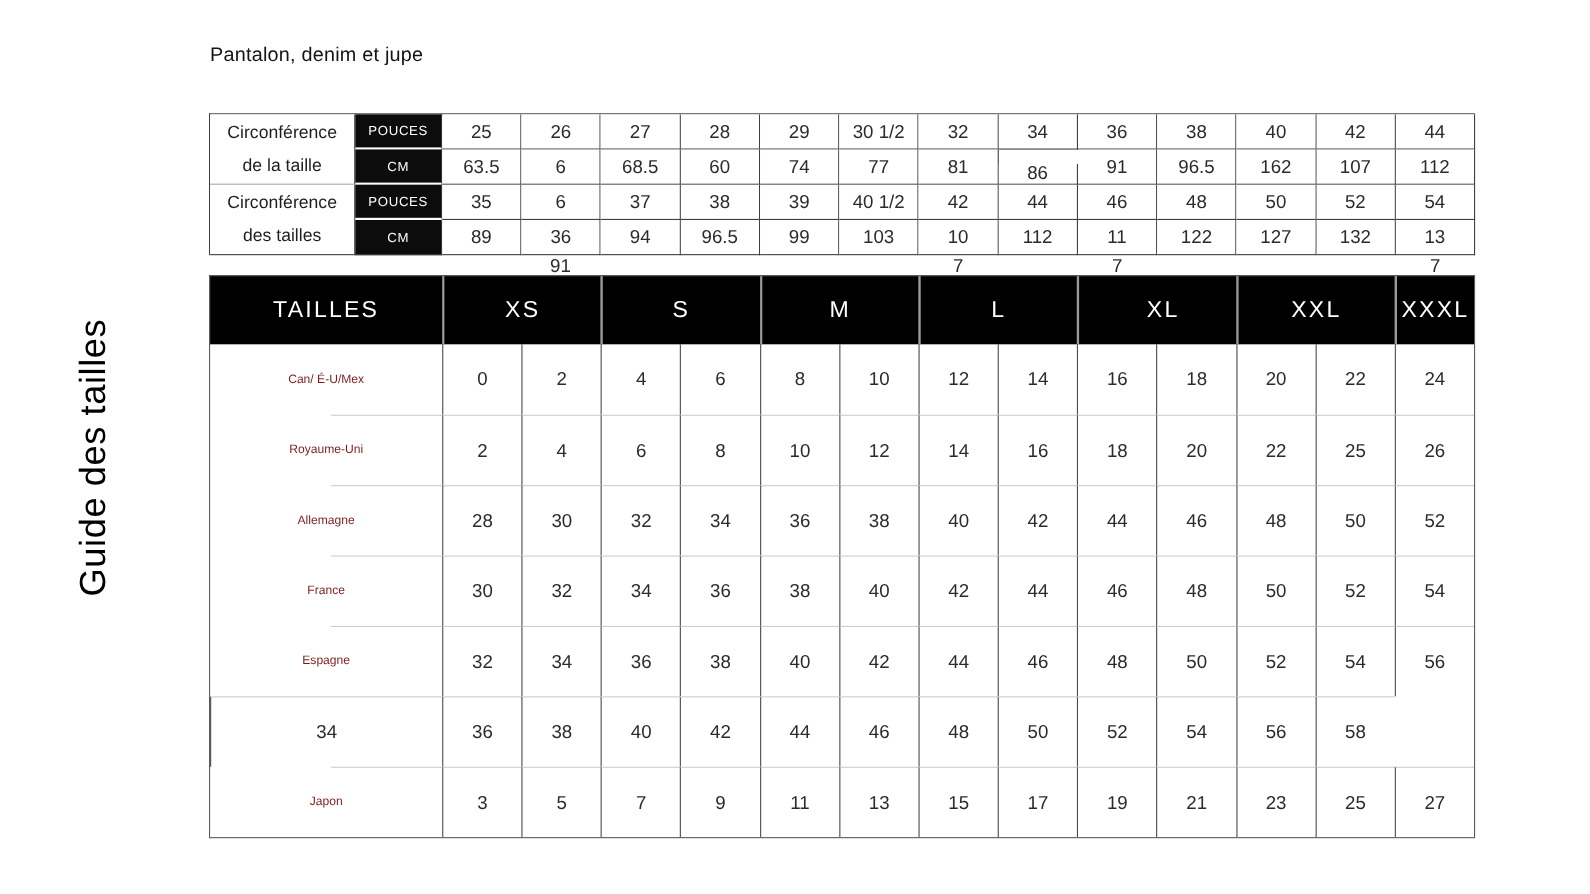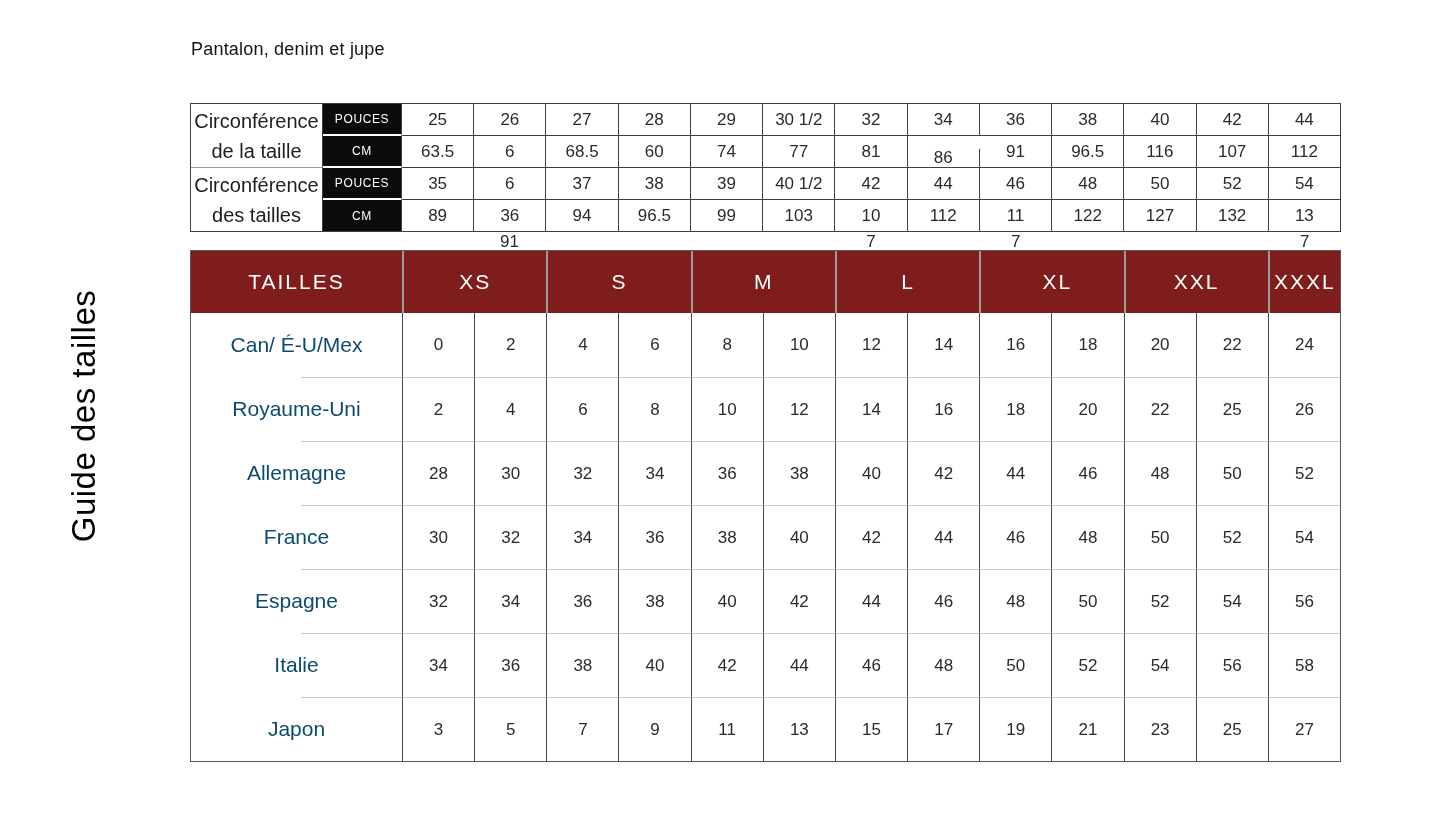--- a/index.html
+++ b/index.html
@@ -17,41 +17,41 @@
 
   
   .measure-table{position:absolute;left:190px;top:103px;width:1151px;
     display:grid;grid-template-columns:132px 79px repeat(13,1fr);
     grid-template-rows:repeat(4,32px);
     border-top:1px solid #3f3f3f;border-left:1px solid #3f3f3f;
     box-sizing:border-box;background:#fff;z-index:1;}
   .m-cell{box-sizing:border-box;border-right:1px solid #3f3f3f;border-bottom:1px solid #3f3f3f;
     display:flex;align-items:center;justify-content:center;
     font-size:17px;color:#2b2b2b;background:#fff;}
-  .m-label{grid-column:1;flex-direction:column;font-size:20px;color:#1e1e1e;
+  .m-label{grid-column:1;flex-direction:column;font-size:16px;color:#1e1e1e;
     line-height:30px;text-align:center;border-bottom:1px solid #9d9d9d;}
   .m-label.last{border-bottom:1px solid #3f3f3f;}
   .m-unit{grid-column:2;background:#0c0c0c;color:#fff;font-size:12px;
     letter-spacing:.6px;border-bottom:2px solid #fff;}
   .m-unit.last{border-bottom:1px solid #3f3f3f;}
 
   
   .frag{position:absolute;top:232px;transform:translateX(-50%);
     font-size:17px;line-height:20px;color:#2b2b2b;z-index:1;}
 
   
   .size-table{position:absolute;left:190px;top:250px;width:1151px;
     box-sizing:border-box;border:1px solid #5a5a5a;background:#fff;z-index:2;}
   .size-header{display:grid;grid-template-columns:211px repeat(13,1fr);height:62px;}
-  .sh-cell{background:#7f1d1d;color:#fff;display:flex;align-items:center;justify-content:center;
+  .sh-cell{background:#000000;color:#fff;display:flex;align-items:center;justify-content:center;
     font-size:21px;letter-spacing:2px;box-sizing:border-box;}
   .sh-cell + .sh-cell{border-left:2px solid #9a9a9a;}
   .s-row{display:grid;grid-template-columns:211px repeat(13,1fr);height:64px;}
   .s-cell{box-sizing:border-box;display:flex;align-items:center;justify-content:center;}
-  .s-label{position:relative;font-size:21px;color:#0c4a6e;}
+  .s-label{position:relative;font-size:11px;color:#7f1d1d;}
   .s-val{border-left:1px solid #4a4a4a;font-size:17px;color:#2b2b2b;}
   .s-row + .s-row .s-val{border-top:1px solid #cccccc;}
   .s-row + .s-row .s-label::before{content:"";position:absolute;left:110px;right:0;top:0;
     height:1px;background:#cccccc;}
 </style>
 </head>
 <body>
 
 <div class="page">
   <div class="vertical-title">Guide des tailles</div>
@@ -80,21 +80,21 @@
       <div class="m-cell" style="grid-area: 2 / 3;">63.5</div>
       <div class="m-cell" style="grid-area: 2 / 4;">6</div>
       <div class="m-cell" style="grid-area: 2 / 5;">68.5</div>
       <div class="m-cell" style="grid-area: 2 / 6;">60</div>
       <div class="m-cell" style="grid-area: 2 / 7;">74</div>
       <div class="m-cell" style="grid-area: 2 / 8;">77</div>
       <div class="m-cell" style="grid-area: 2 / 9;">81</div>
       <div class="m-cell" style="grid-area: 2 / 10; margin-top: 13px;">86</div>
       <div class="m-cell" style="grid-area: 2 / 11;">91</div>
       <div class="m-cell" style="grid-area: 2 / 12;">96.5</div>
-      <div class="m-cell" style="grid-area: 2 / 13;">116</div>
+      <div class="m-cell" style="grid-area: 2 / 13;">162</div>
       <div class="m-cell" style="grid-area: 2 / 14;">107</div>
       <div class="m-cell" style="grid-area: 2 / 15;">112</div>
       <div class="m-cell m-label last" style="grid-area: 3 / 1 / span 2;">
         <div>Circonférence</div>
         <div>des tailles</div>
       </div>
       <div class="m-cell m-unit" style="grid-area: 3 / 2;">POUCES</div>
       <div class="m-cell" style="grid-area: 3 / 3;">35</div>
       <div class="m-cell" style="grid-area: 3 / 4;">6</div>
       <div class="m-cell" style="grid-area: 3 / 5;">37</div>
@@ -217,21 +217,20 @@
           <div class="s-cell s-val">42</div>
           <div class="s-cell s-val">44</div>
           <div class="s-cell s-val">46</div>
           <div class="s-cell s-val">48</div>
           <div class="s-cell s-val">50</div>
           <div class="s-cell s-val">52</div>
           <div class="s-cell s-val">54</div>
           <div class="s-cell s-val">56</div>
         </div>
         <div class="s-row">
-          <div class="s-cell s-label">Italie</div>
           <div class="s-cell s-val">34</div>
           <div class="s-cell s-val">36</div>
           <div class="s-cell s-val">38</div>
           <div class="s-cell s-val">40</div>
           <div class="s-cell s-val">42</div>
           <div class="s-cell s-val">44</div>
           <div class="s-cell s-val">46</div>
           <div class="s-cell s-val">48</div>
           <div class="s-cell s-val">50</div>
           <div class="s-cell s-val">52</div>

